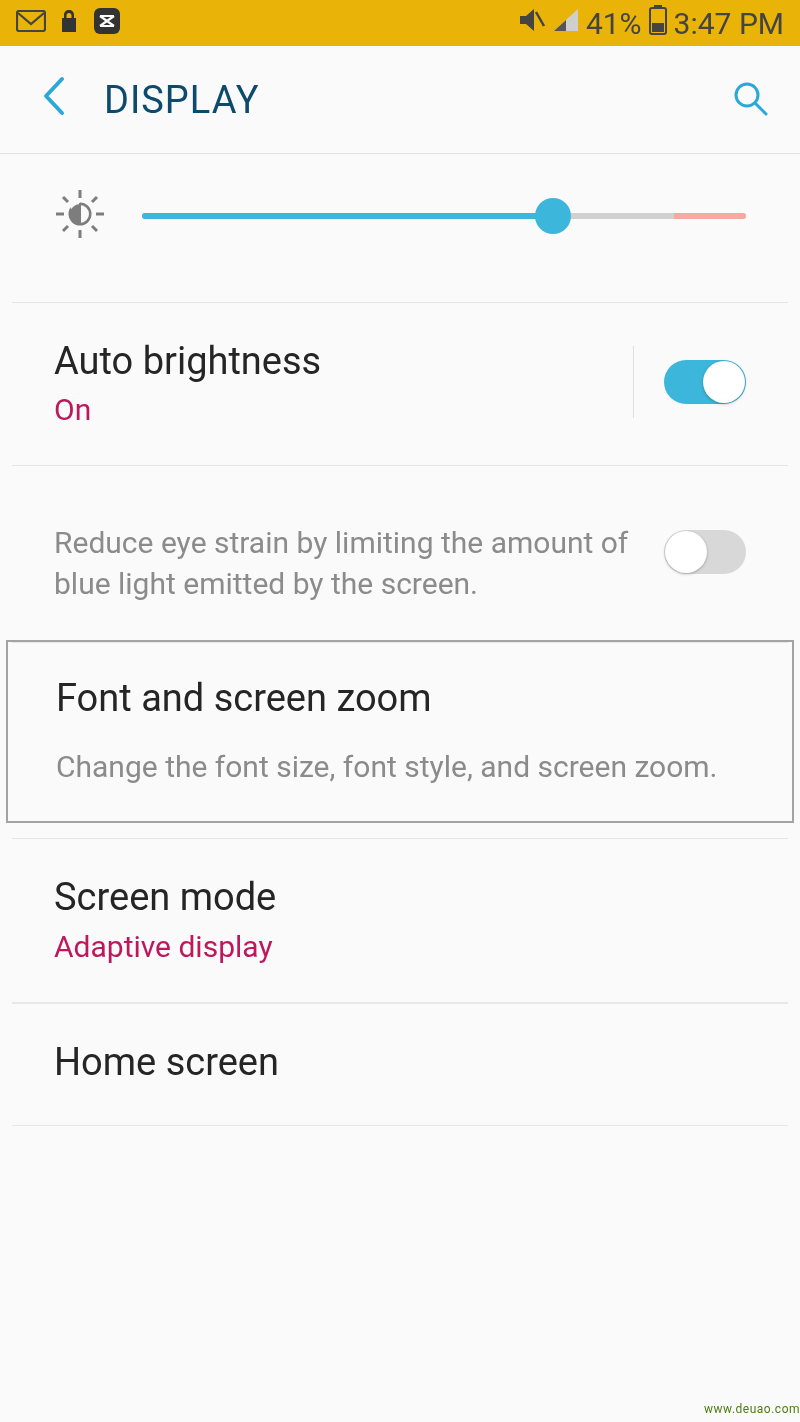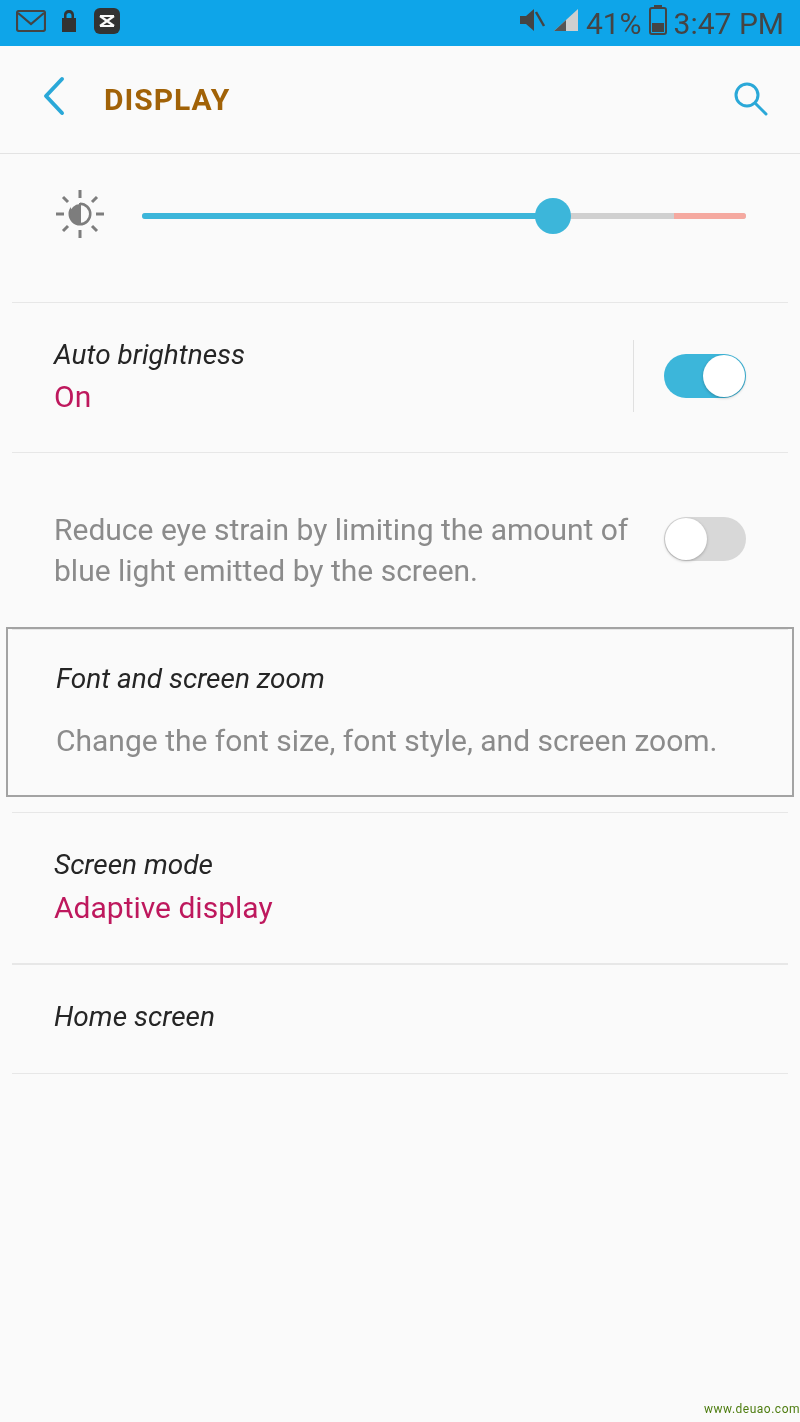--- a/index.html
+++ b/index.html
@@ -6,38 +6,38 @@
   body {
     width: 800px;
     height: 1422px;
     background: #fafafa;
     font-family: -apple-system, "Segoe UI", Roboto, Arial, sans-serif;
     position: relative;
     overflow: hidden;
   }
   .status-bar {
     height: 46px;
-    background: #0ea5e9;
+    background: #eab308;
     display: flex;
     align-items: center;
     padding: 0 16px;
     color: #333;
   }
   .status-left { display: flex; gap: 14px; align-items: center; }
   .status-right { margin-left: auto; display: flex; gap: 6px; align-items: center; font-size: 28px; color:#555;}
   .app-bar {
     height: 108px;
     display: flex;
     align-items: center;
     padding: 0 30px 0 40px;
     border-bottom: 1px solid #e3e3e3;
     background:#fafafa;
   }
   .back-chevron { color: #2aa8d8; font-size: 48px; font-weight: 300; margin-right: 38px; line-height:1;}
-  .app-title { font-size: 30px; letter-spacing: 1px; font-weight: 700; color:#a16207;}
+  .app-title { font-size: 38px; letter-spacing: 1px; font-weight: 400; color:#0c4a6e;}
   .search-btn { margin-left: auto; }
   .content { padding: 0; }
   .section-label {
     padding: 42px 54px 10px 54px;
     font-size: 34px;
     color: #252525;
   }
   .slider-row {
     display:flex; align-items:center;
     padding: 34px 54px 58px 54px;
@@ -55,21 +55,21 @@
   .thumb {
     position:absolute; top:50%; width:36px; height:36px; margin-top:-18px; margin-left:-18px;
     background:#3cb6da; border-radius:50%;
   }
   .divider { height:1px; background:#e7e7e7; margin:0 12px;}
   .setting {
     padding: 34px 54px 38px 54px;
     display:flex;
   }
   .setting-text { flex:1; padding-right:20px;}
-  .setting-title { font-size: 28px; color:#252525; line-height:1.3;font-style:italic;}
+  .setting-title { font-size: 38px; color:#252525; line-height:1.3;}
   .setting-sub-accent { font-size: 30px; color:#be185d; margin-top:6px;}
   .setting-desc { font-size: 30px; color:#8b8b8b; margin-top:23px; line-height:1.35;}
   .toggle-wrap { display:flex; align-items:center; }
   .toggle-sep { width:1px; height:72px; background:#e0e0e0; margin-right:30px;}
   .toggle {
     width:82px; height:44px; border-radius:22px; position:relative;
   }
   .toggle.on { background:#3cb6da;}
   .toggle.off { background:#d8d8d8;}
   .knob {

